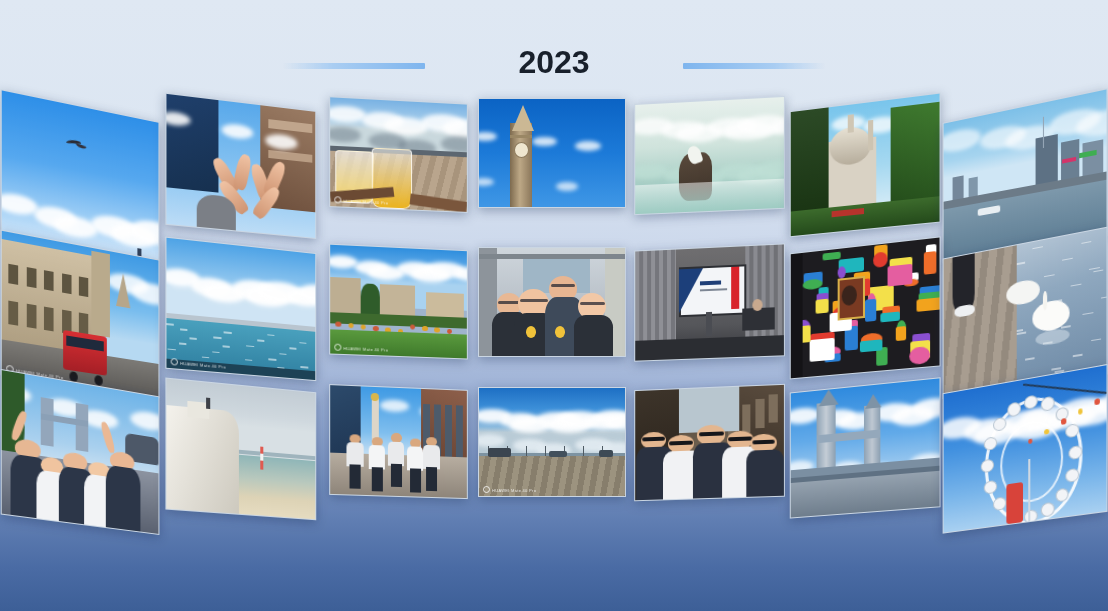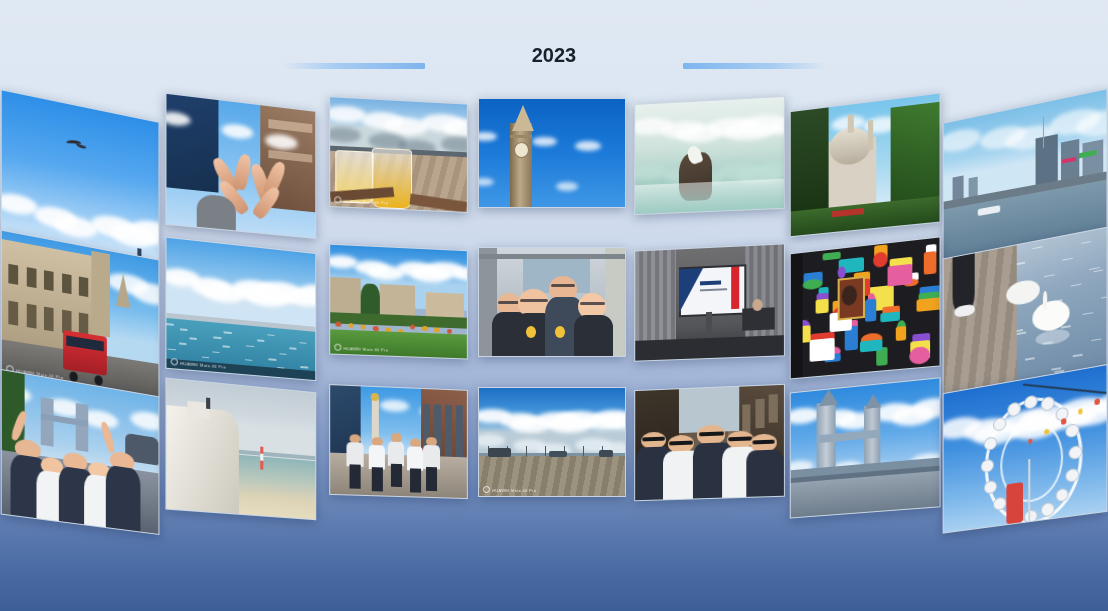--- a/index.html
+++ b/index.html
@@ -36,21 +36,21 @@
   .title-text {
     display: block;
     font-size: 24px;
     font-weight: bold;
     color: #18202b;
     line-height: 1.18;
     letter-spacing: .1px;
   }
   .title-sub {
     display: block;
-    font-size: 20px;
+    font-size: 32px;
     font-weight: bold;
     color: #18202b;
     line-height: 1.18;
   }
   .deco-bar {
     position: absolute;
     top: 63px;
     height: 6px;
     z-index: 41;
     border-radius: 1px;

